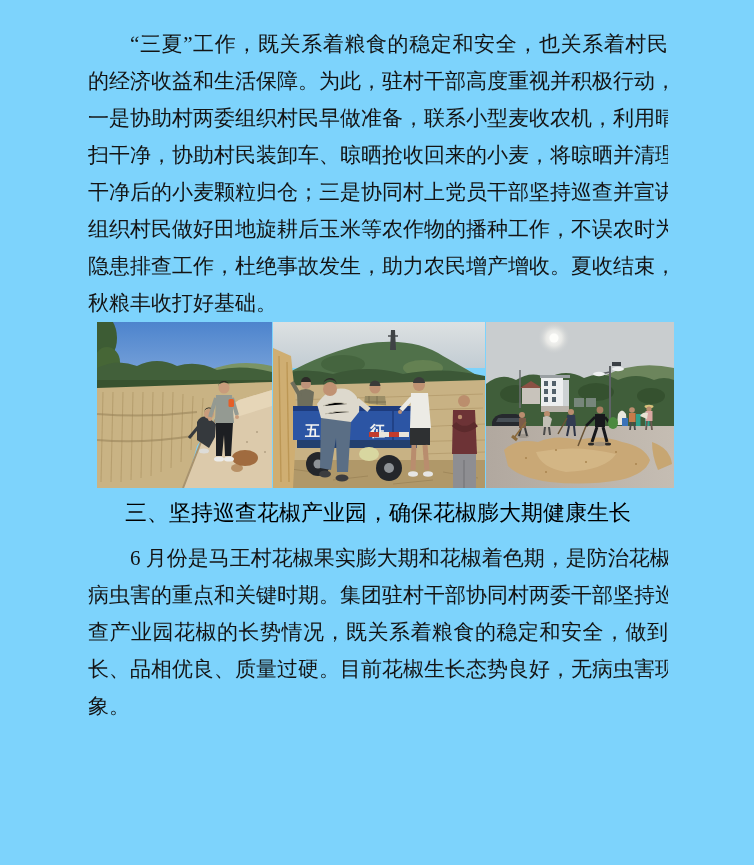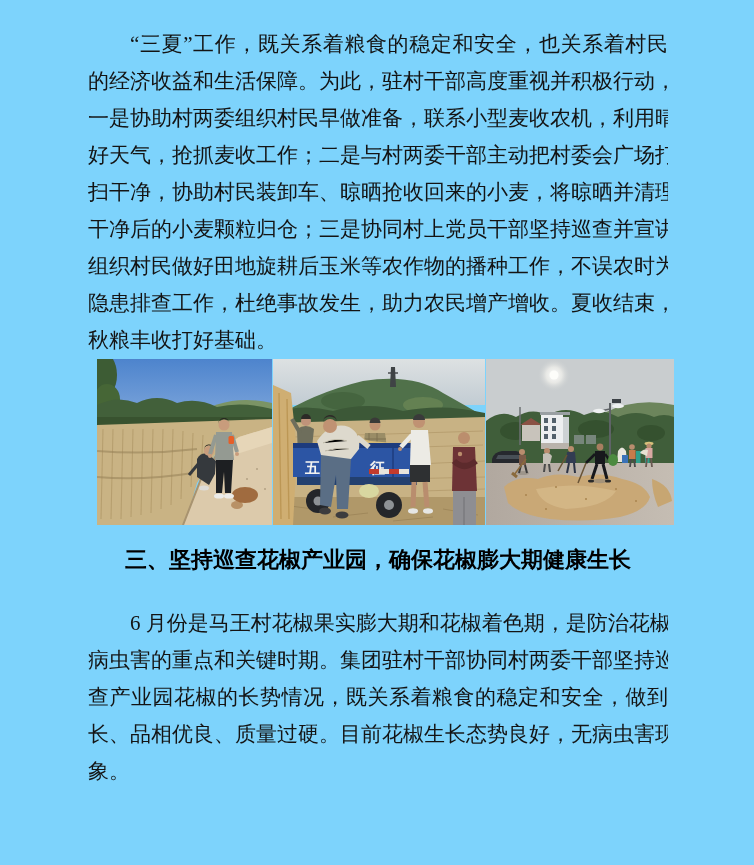--- a/index.html
+++ b/index.html
@@ -11,37 +11,36 @@
     height:37px; line-height:37px; overflow:hidden;
     text-align:justify; text-align-last:justify;
     white-space:nowrap;
   }
   .para .line:first-child { text-indent:2em; }
   .para .line:last-child  { text-align-last:left; }
   .photos { margin-left:9px; height:166px; display:flex; align-items:flex-start; }
   .photo { display:block; flex:none; }
   .photo + .photo { margin-left:1px; }
   .heading {
-    margin-top:20px; height:30px; line-height:30px;
+    margin-top:10px; height:30px; line-height:30px;
     font-family:"Liberation Sans","DejaVu Sans",sans-serif;
-    font-weight:bold; font-size:22px; text-align:center; color:#000;
+    font-weight:normal; font-size:22px; text-align:center; color:#000;
   }
-  .para2 { margin-top:30px; }
+  .para2 { margin-top:12px; }
 </style>
 </head>
 <body>
 
 <div class="page">
   <div class="content">
 
     <div class="para">
         <div class="line">“三夏”工作，既关系着粮食的稳定和安全，也关系着村民</div>
         <div class="line">的经济收益和生活保障。为此，驻村干部高度重视并积极行动，</div>
         <div class="line">一是协助村两委组织村民早做准备，联系小型麦收农机，利用晴</div>
-        <div class="line">好天气，抢抓麦收工作；二是与村两委干部主动把村委会广场打</div>
         <div class="line">扫干净，协助村民装卸车、晾晒抢收回来的小麦，将晾晒并清理</div>
         <div class="line">干净后的小麦颗粒归仓；三是协同村上党员干部坚持巡查并宣讲</div>
         <div class="line">组织村民做好田地旋耕后玉米等农作物的播种工作，不误农时为</div>
         <div class="line">隐患排查工作，杜绝事故发生，助力农民增产增收。夏收结束，</div>
         <div class="line">秋粮丰收打好基础。</div>
       </div>
 
     <div class="photos">
 
       <svg class="photo" width="175" height="166" viewBox="0 0 175 166" xmlns="http://www.w3.org/2000/svg">

